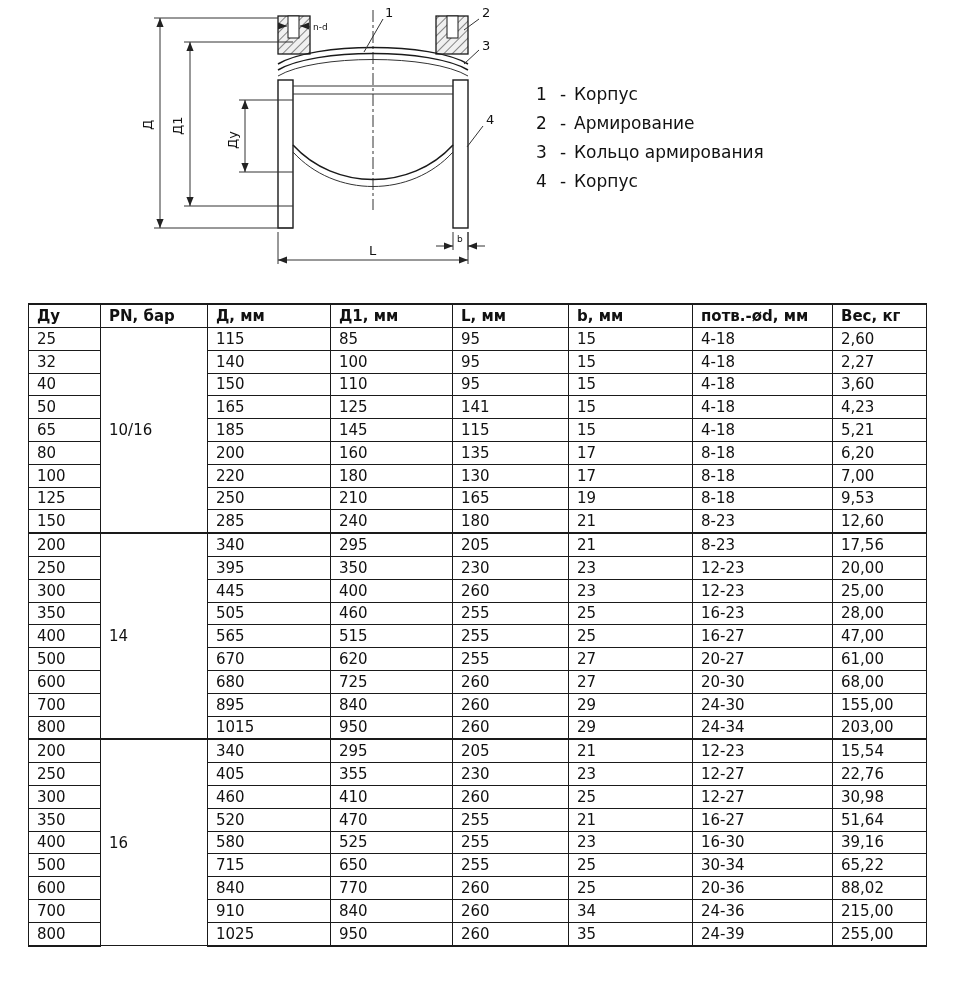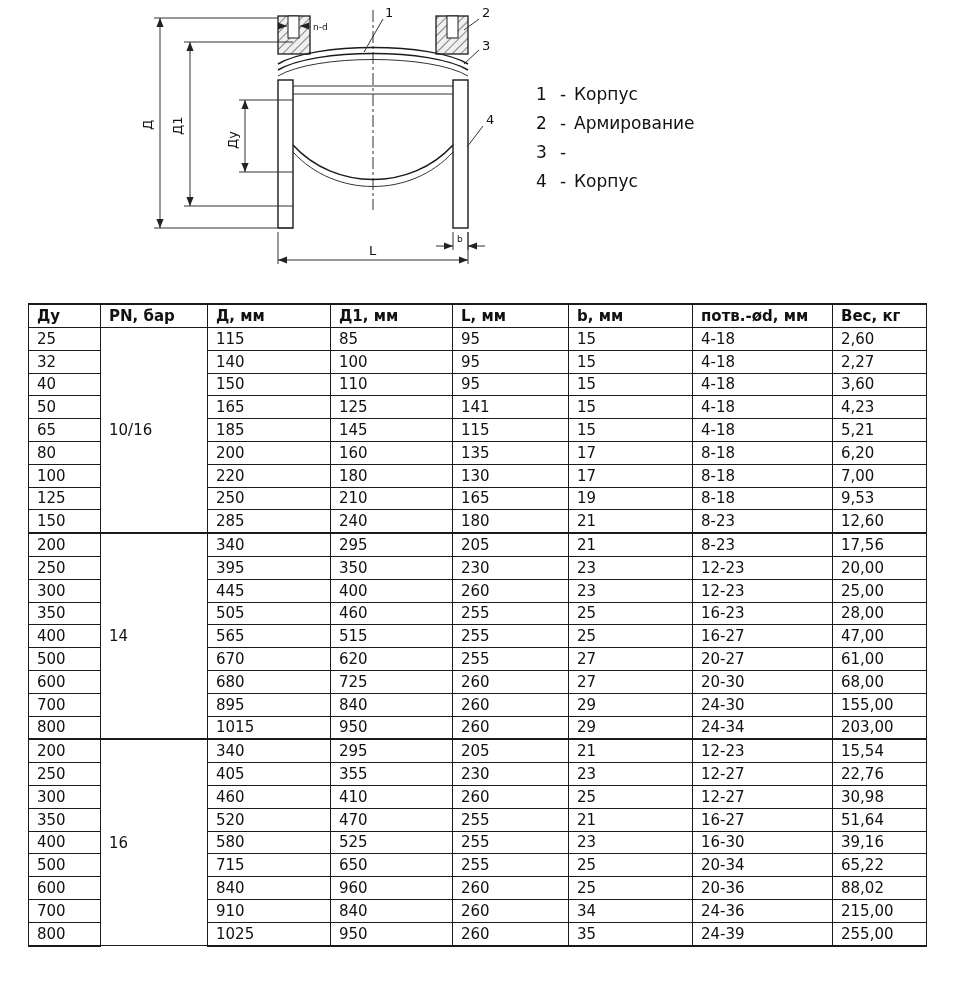--- a/index.html
+++ b/index.html
@@ -144,20 +144,21 @@
       <span class="lg-label">Корпус</span>
     </div>
     <div class="legend-item">
       <span class="lg-num">2</span>
       <span class="lg-dash">-</span>
       <span class="lg-label">Армирование</span>
     </div>
     <div class="legend-item">
       <span class="lg-num">3</span>
       <span class="lg-dash">-</span>
+      <span class="lg-label">Кольцо  армирования</span>
     </div>
     <div class="legend-item">
       <span class="lg-num">4</span>
       <span class="lg-dash">-</span>
       <span class="lg-label">Корпус</span>
     </div>
   </div>
 
   <table class="spec-table">
     <colgroup>
@@ -392,27 +393,27 @@
           <td>23</td>
           <td>16-30</td>
           <td>39,16</td>
         </tr>
         <tr>
           <td>500</td>
           <td>715</td>
           <td>650</td>
           <td>255</td>
           <td>25</td>
-          <td>20-34</td>
+          <td>30-34</td>
           <td>65,22</td>
         </tr>
         <tr>
           <td>600</td>
           <td>840</td>
-          <td>960</td>
+          <td>770</td>
           <td>260</td>
           <td>25</td>
           <td>20-36</td>
           <td>88,02</td>
         </tr>
         <tr>
           <td>700</td>
           <td>910</td>
           <td>840</td>
           <td>260</td>

